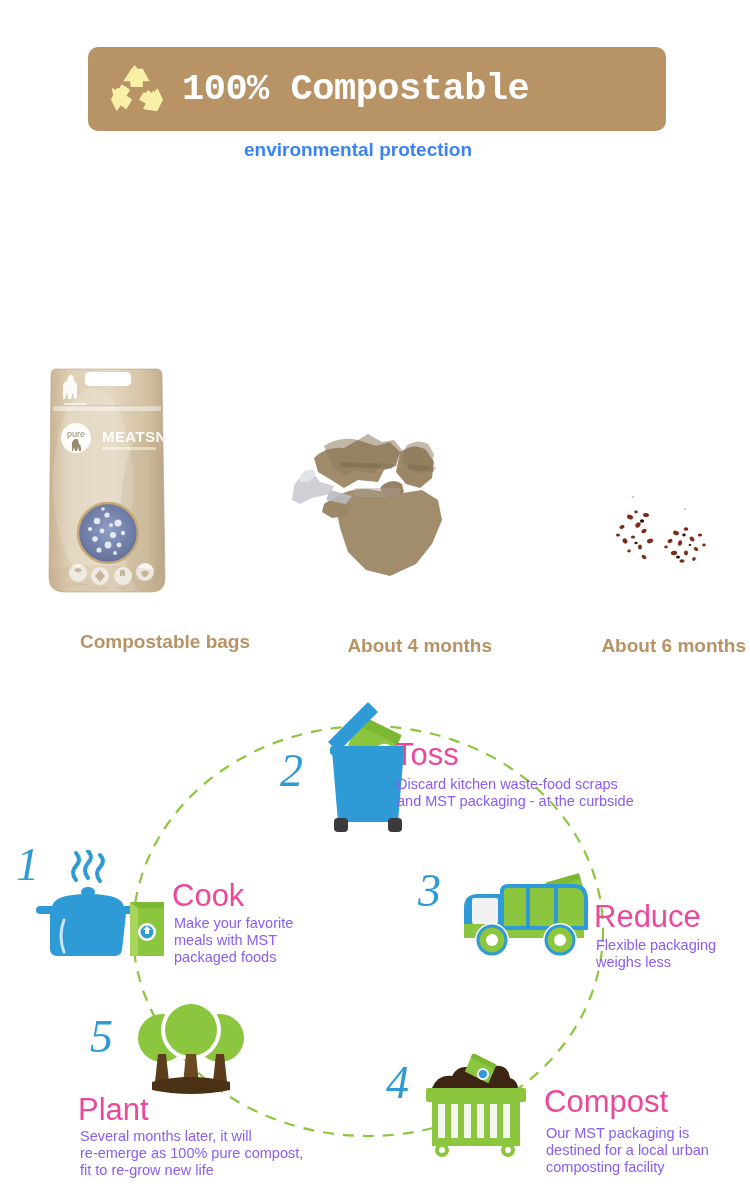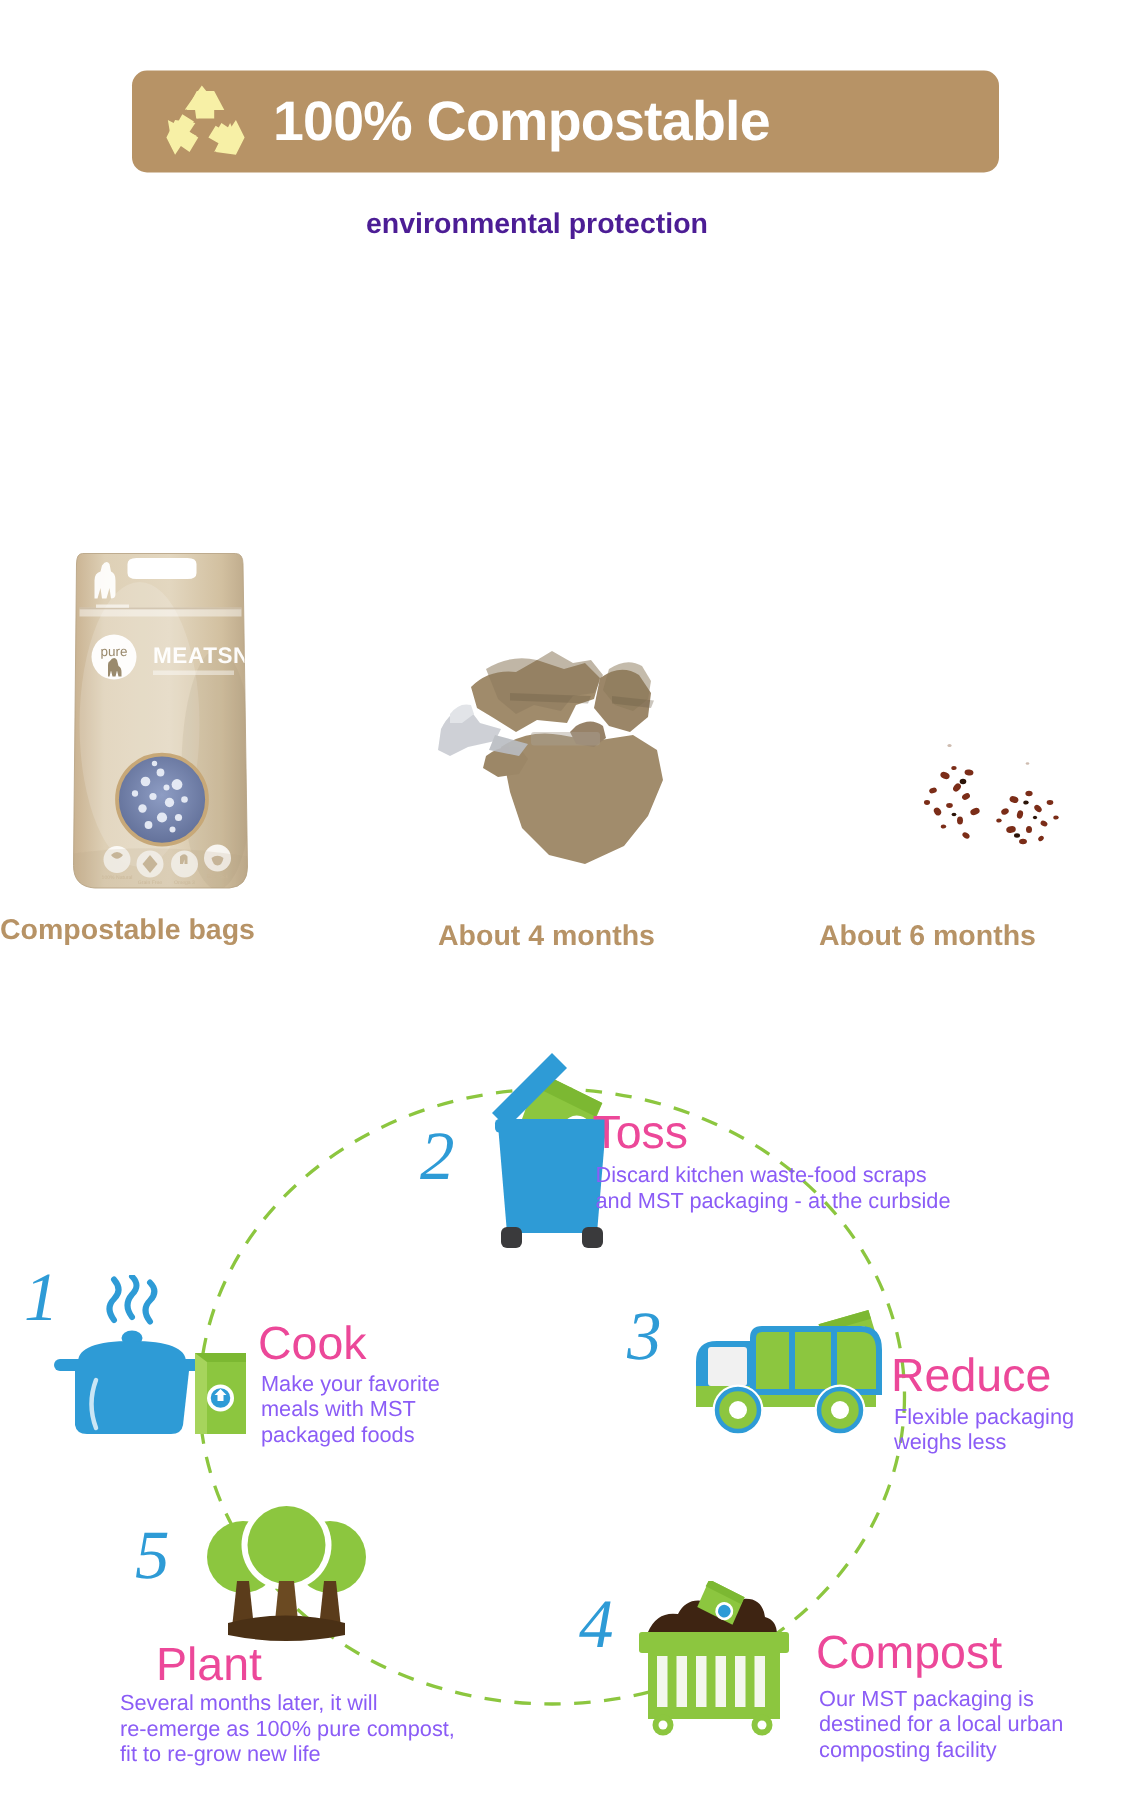--- a/index.html
+++ b/index.html
@@ -6,45 +6,46 @@
   body{
     width:750px;height:1197px;
     background:#ffffff;
     font-family:"Liberation Sans", sans-serif;
     position:relative;overflow:hidden;
   }
   .page{position:relative;width:750px;height:1197px;}
 
   
   .banner{
-    position:absolute;left:88px;top:47px;width:578px;height:68px;
+    position:absolute;left:88px;top:47px;width:578px;height:84px;
     background:#b79366;border-radius:10px;
-    display:flex;align-items:center;
+    display:flex;align-items:center;font-family:Liberation Mono, monospace;
   }
   .banner-icon{width:62px;height:56px;margin-left:18px;flex:0 0 auto;}
   .banner-title{
     color:#ffffff;font-size:37px;font-weight:bold;
     margin-left:14px;letter-spacing:-0.5px;
   }
   .subtitle{
     position:absolute;left:0;top:139px;width:716px;text-align:center;
-    color:#4c1d95;font-size:19px;font-weight:bold;
+    color:#3b82f6;font-size:19px;font-weight:bold;
   }
 
   
   .lead{
     position:absolute;right:18px;top:258px;width:420px;
     text-align:right;color:#b08a5e;font-size:22px;font-weight:bold;
     line-height:35px;
   }
 
   
   .stage-cap{
     position:absolute;color:#b79366;font-size:19px;font-weight:bold;
-    text-align:left;
+    text-align:right;
+    margin-top:21px;
   }
   #cap-bags{left:0px;top:610px;width:250px;}
   #cap-4m{left:292px;top:614px;width:200px;}
   #cap-6m{left:546px;top:614px;width:200px;}
 
   .bag-wrap{position:absolute;left:45px;top:363px;width:126px;height:234px;}
   .frag-wrap{position:absolute;left:280px;top:428px;width:205px;height:165px;}
   .spec-wrap{position:absolute;left:600px;top:485px;width:140px;height:100px;}
 
   
@@ -88,21 +89,21 @@
 
   #step-compost{left:386px;top:374px;width:364px;height:150px;}
   #step-compost .num{left:0px;top:10px;}
   #step-compost .art{left:36px;top:4px;}
   #step-compost .title{left:158px;top:36px;}
   #step-compost .desc{left:160px;top:75px;}
 
   #step-plant  {left:76px;top:320px;width:330px;height:180px;}
   #step-plant  .num{left:14px;top:18px;}
   #step-plant  .art{left:60px;top:0px;}
-  #step-plant  .title{left:2px;top:98px;margin-left:26px;}
+  #step-plant  .title{left:2px;top:98px;}
   #step-plant  .desc{left:4px;top:132px;}
 </style>
 </head>
 <body>
 
 <div class="page">
 
   <div class="banner">
     <svg class="banner-icon" viewBox="0 0 64 58">
       <g fill="#f7f0a6">

